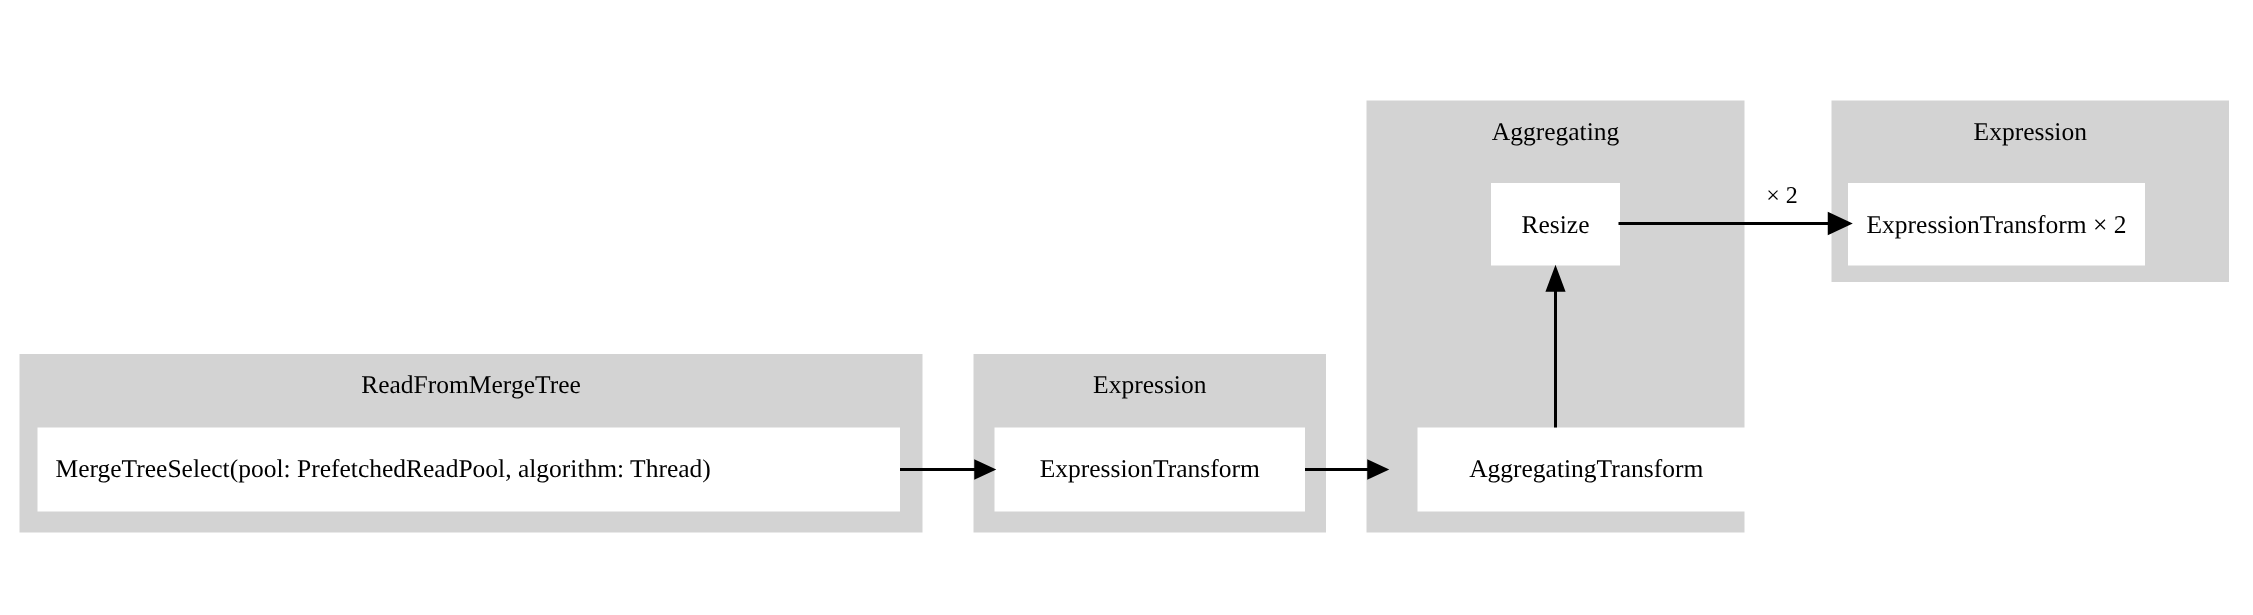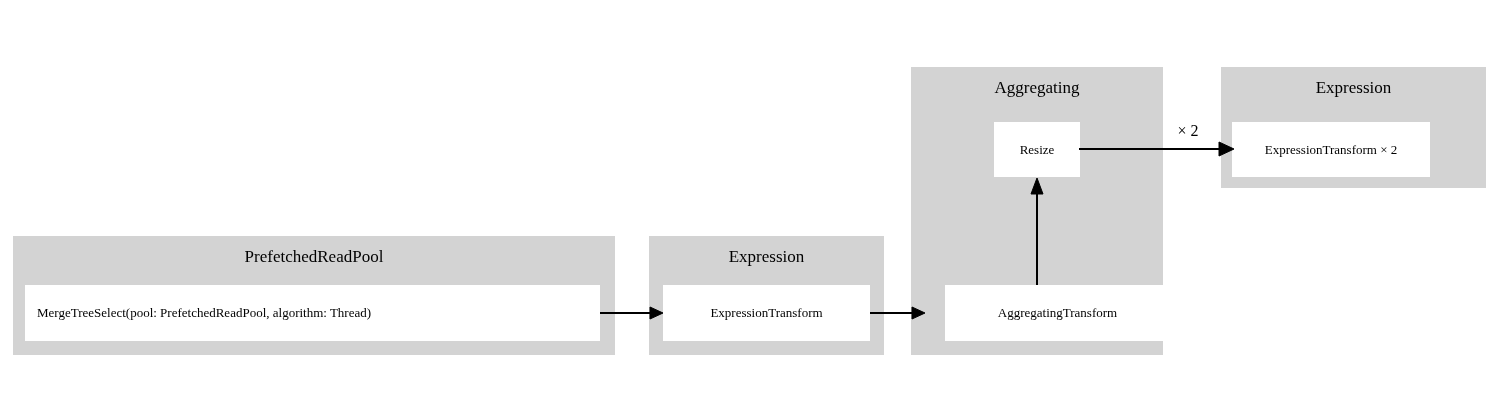--- a/index.html
+++ b/index.html
@@ -31,21 +31,21 @@
     color: #000000;
     white-space: nowrap;
   }
   .node {
     position: absolute;
     background: #ffffff;
     box-sizing: border-box;
     display: flex;
     align-items: center;
     justify-content: center;
-    font-size: 13px;
+    font-size: 17px;
     color: #000000;
     white-space: nowrap;
   }
   .node.left-align {
     justify-content: flex-start;
     padding-left: 12px;
   }
   .edge {
     position: absolute;
     overflow: visible;
@@ -67,21 +67,21 @@
     stroke: #000000;
     stroke-width: 1px;
   }
 </style>
 </head>
 <body>
 
 <div id="canvas">
 
   <div class="cluster" style="left:13px; top:236px; width:602px; height:119px;">
-    <div class="cluster-label" style="top:11px;">PrefetchedReadPool</div>
+    <div class="cluster-label" style="top:11px;">ReadFromMergeTree</div>
   </div>
   <div class="node left-align" style="left:25px; top:285px; width:575px; height:56px;">
     <span>MergeTreeSelect(pool: PrefetchedReadPool, algorithm: Thread)</span>
   </div>
 
   <div class="cluster" style="left:649px; top:236px; width:235px; height:119px;">
     <div class="cluster-label" style="top:11px;">Expression</div>
   </div>
   <div class="node" style="left:663px; top:285px; width:207px; height:56px;align-items:center;">
     <span>ExpressionTransform</span>

